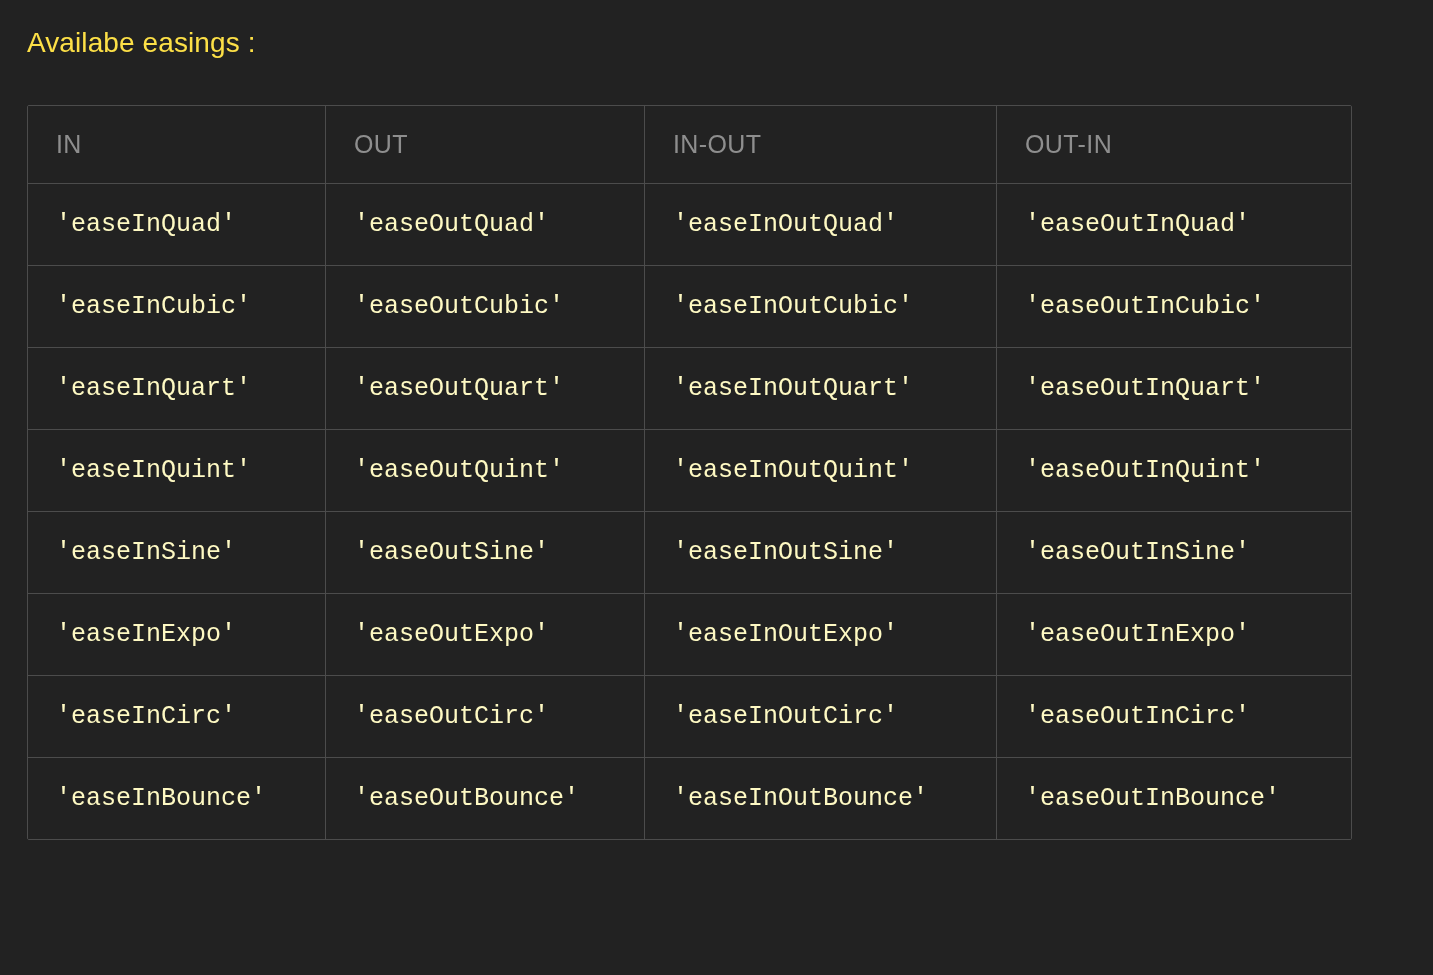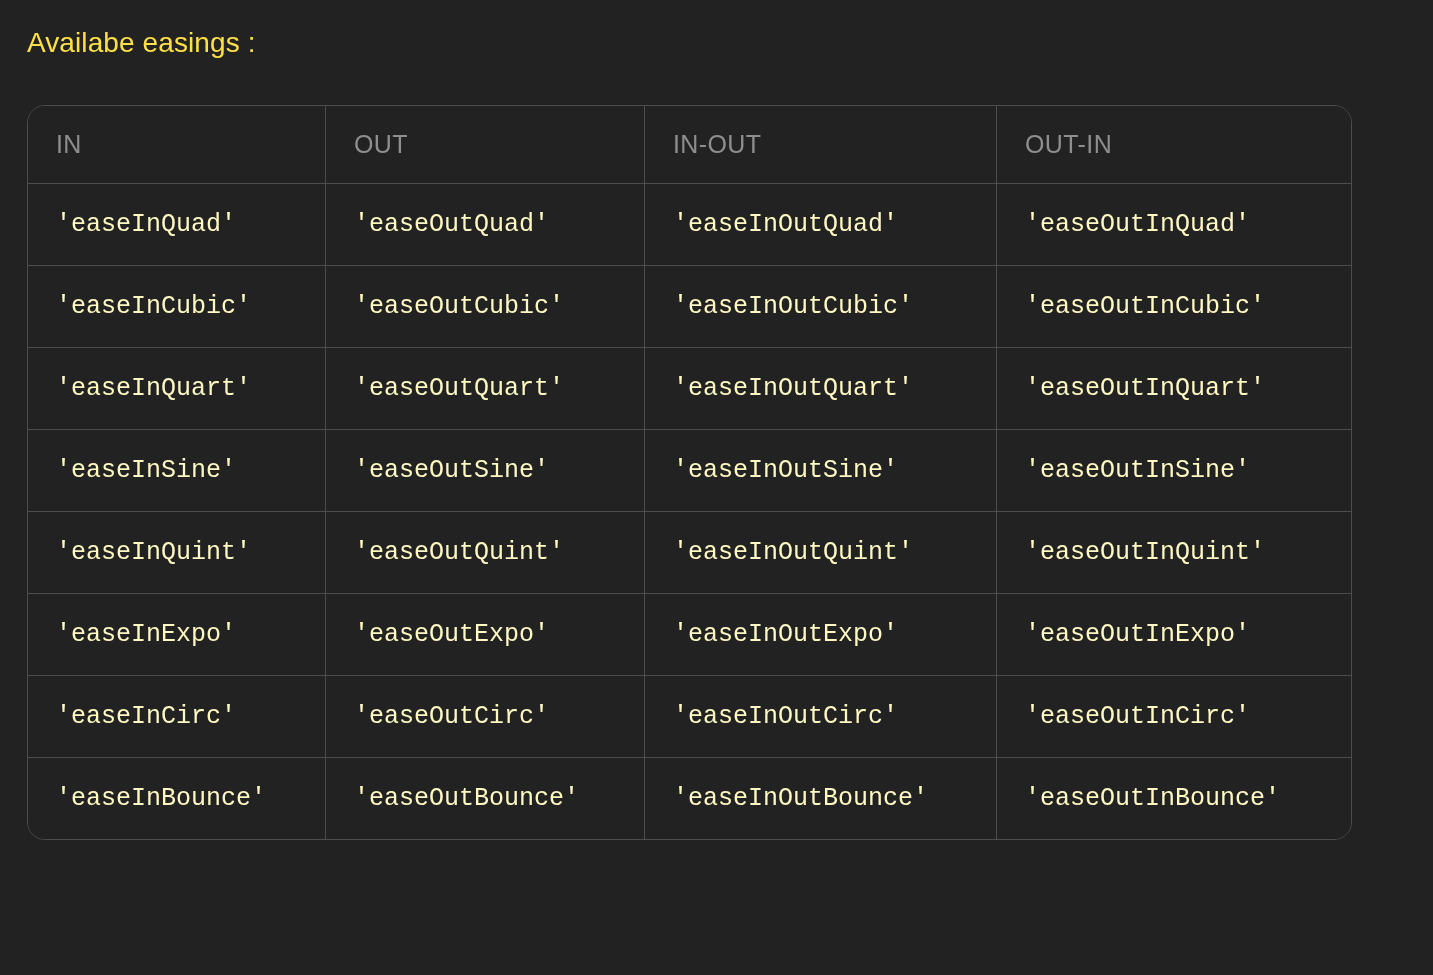--- a/index.html
+++ b/index.html
@@ -40,21 +40,21 @@
     top: 105px;
     width: 1323px;
   }
 
   table.easings-table {
     width: 1323px;
     border-collapse: separate;
     border-spacing: 0;
     table-layout: fixed;
     border: 1px solid #4c4c4c;
-    border-radius: 18px;
+    border-radius: 2px;
     overflow: hidden;
     background: #222222;
   }
 
   table.easings-table col.c1 { width: 298px; }
   table.easings-table col.c2 { width: 319px; }
   table.easings-table col.c3 { width: 352px; }
   table.easings-table col.c4 { width: 354px; }
 
   table.easings-table th,
@@ -132,30 +132,30 @@
           <td>'easeInOutCubic'</td>
           <td>'easeOutInCubic'</td>
         </tr>
         <tr>
           <td>'easeInQuart'</td>
           <td>'easeOutQuart'</td>
           <td>'easeInOutQuart'</td>
           <td>'easeOutInQuart'</td>
         </tr>
         <tr>
+          <td>'easeInQuint'</td>
+          <td>'easeOutQuint'</td>
+          <td>'easeInOutQuint'</td>
+          <td>'easeOutInQuint'</td>
+        </tr>
+        <tr>
           <td>'easeInSine'</td>
           <td>'easeOutSine'</td>
           <td>'easeInOutSine'</td>
           <td>'easeOutInSine'</td>
-        </tr>
-        <tr>
-          <td>'easeInQuint'</td>
-          <td>'easeOutQuint'</td>
-          <td>'easeInOutQuint'</td>
-          <td>'easeOutInQuint'</td>
         </tr>
         <tr>
           <td>'easeInExpo'</td>
           <td>'easeOutExpo'</td>
           <td>'easeInOutExpo'</td>
           <td>'easeOutInExpo'</td>
         </tr>
         <tr>
           <td>'easeInCirc'</td>
           <td>'easeOutCirc'</td>

